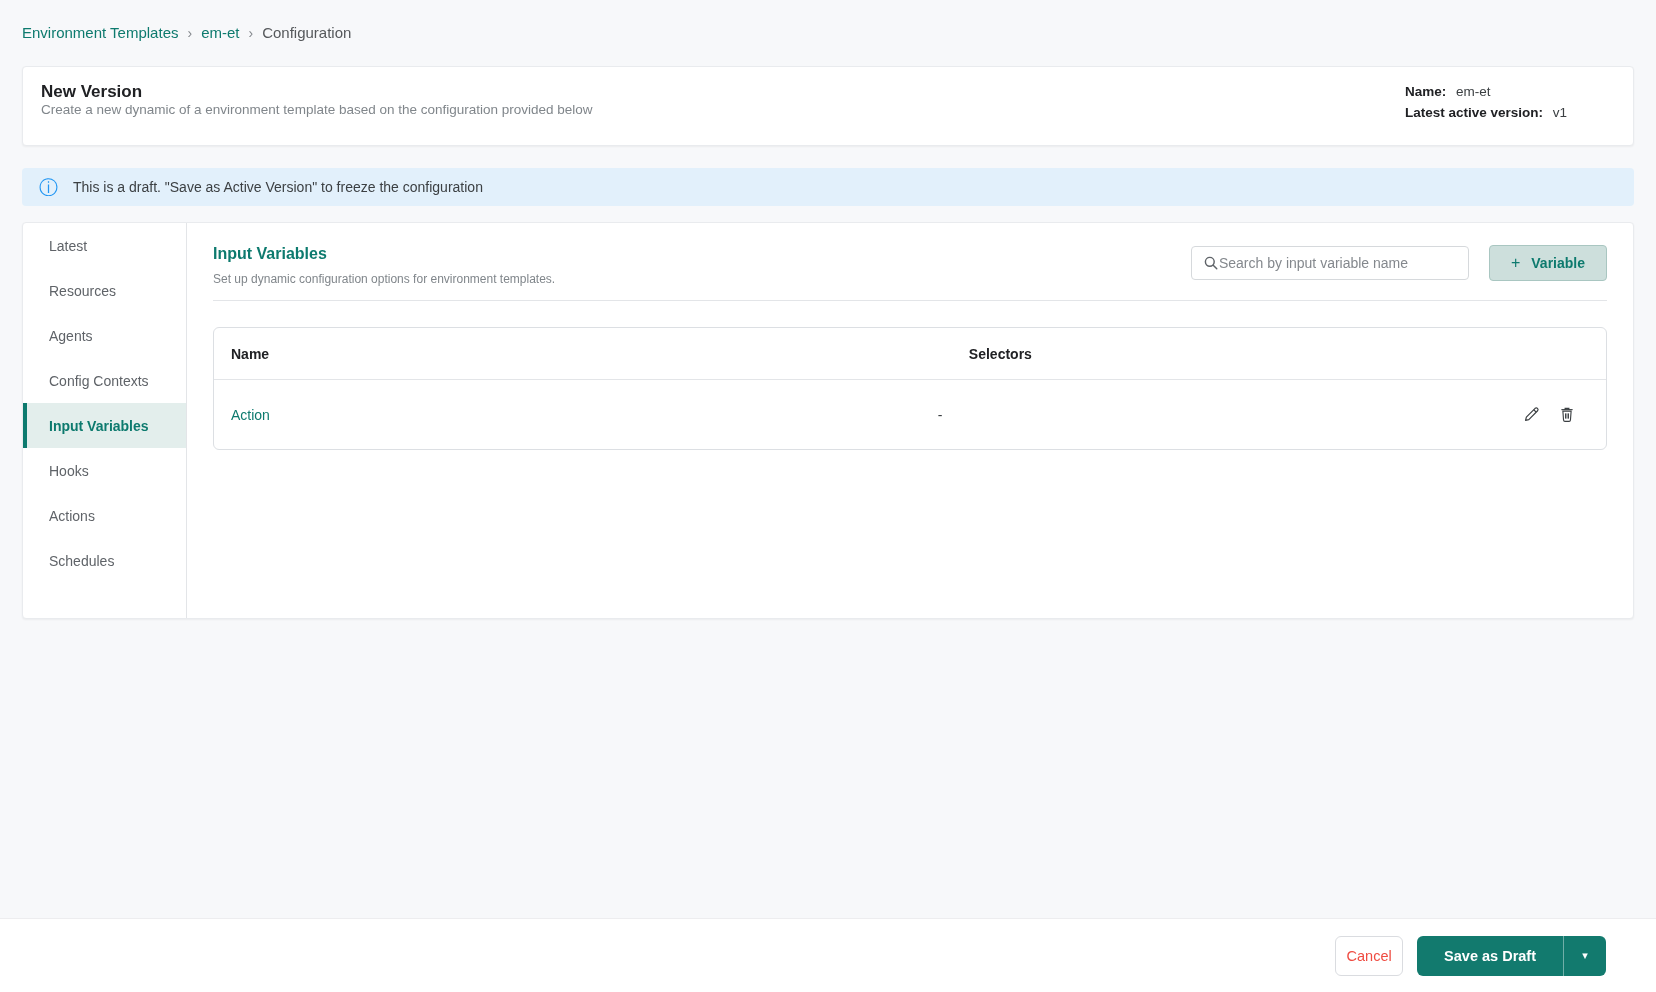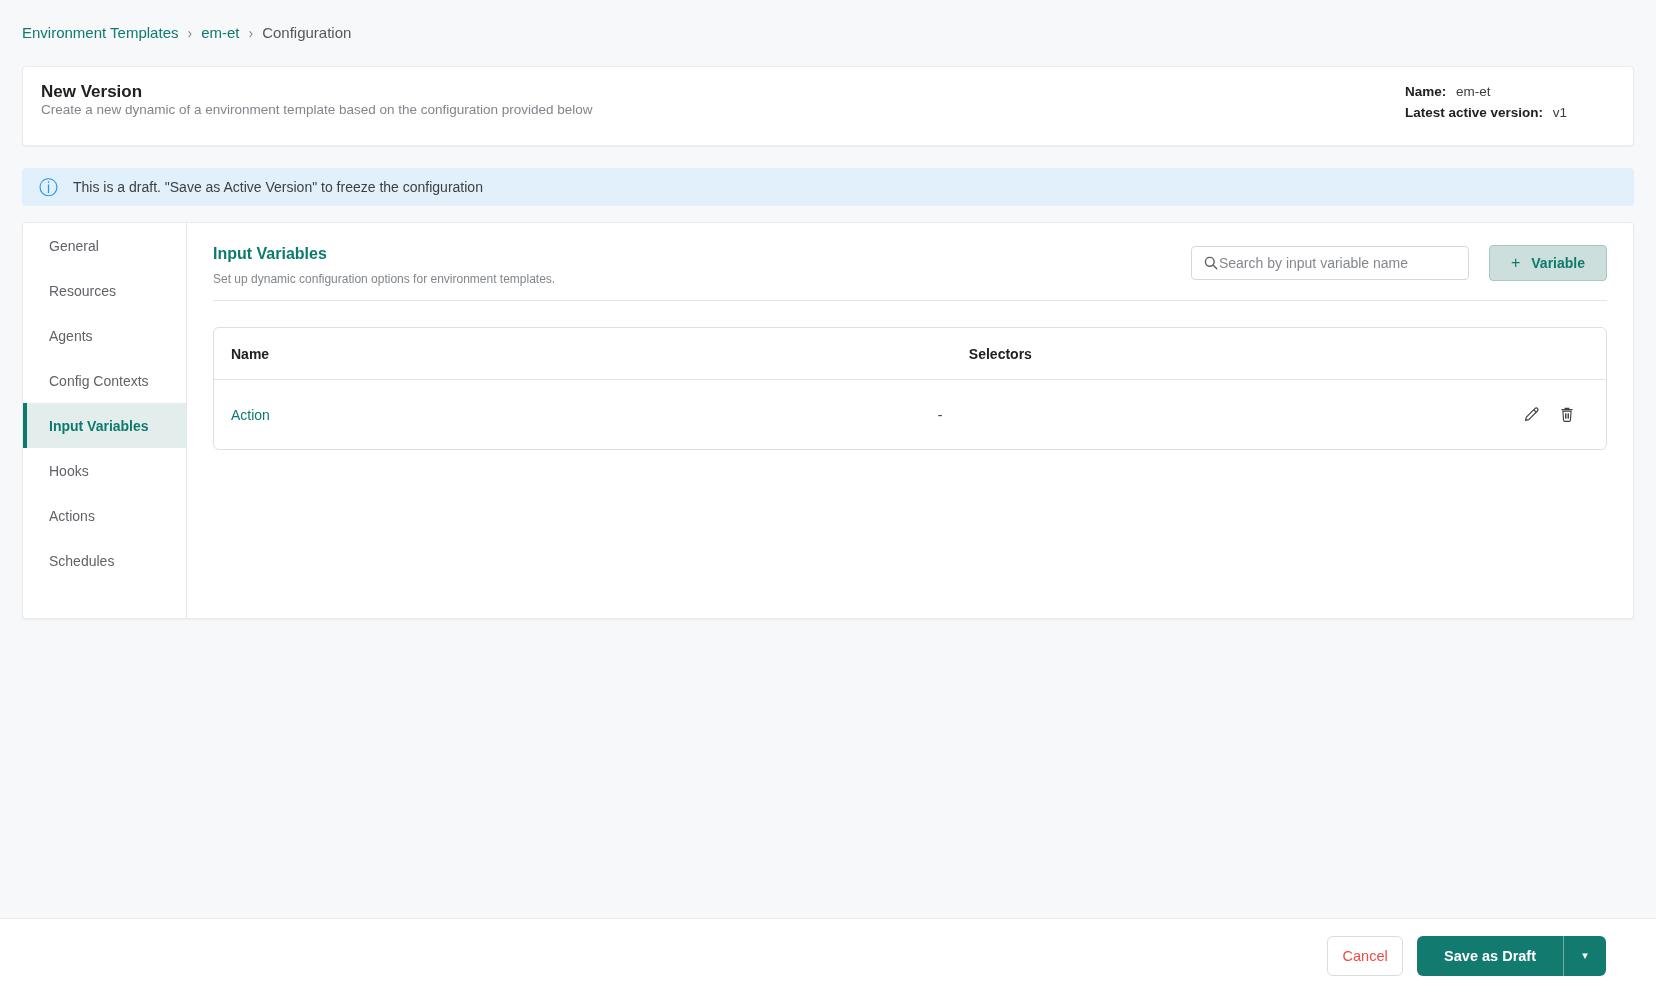--- a/index.html
+++ b/index.html
@@ -91,21 +91,21 @@
   .cell-actions { display: flex; align-items: center; gap: 17px; padding-right: 30px; }
   .icon-btn { background: none; border: none; cursor: pointer; padding: 0; line-height: 0; }
 
   
   .footer {
     position: absolute; left: 0; right: 0; bottom: 0; height: 74px; background: #fff;
     border-top: 1px solid #ededef;
     display: flex; align-items: center; justify-content: flex-end; gap: 14px; padding-right: 50px;
   }
   .cancel-btn {
-    width: 76px; height: 40px; background: #fff; border: 1px solid #dadce0; border-radius: 6px;
+    width: 68px; height: 40px; background: #fff; border: 1px solid #dadce0; border-radius: 6px;
     color: #ef4b41; font-size: 14.5px; font-family: inherit; cursor: pointer;
   }
   .save-group { display: flex; height: 40px; border-radius: 6px; overflow: hidden; background: #127a6e; }
   .save-main {
     border: none; background: transparent; color: #fff; font-weight: 700; font-size: 14.5px;
     padding: 0 27px; cursor: pointer; font-family: inherit;
   }
   .save-divider { width: 1px; background: rgba(255,255,255,.4); }
   .save-caret {
     border: none; background: transparent; color: #fff; width: 42px; cursor: pointer;
@@ -143,21 +143,21 @@
   </section>
 
   <section class="banner">
     <span class="info-icon">ⓘ</span>
     <span>This is a draft. "Save as Active Version" to freeze the configuration</span>
   </section>
 
   <section class="main-card">
 
     <div class="side-tabs">
-      <div class="item">General</div>
+      <div class="item">Latest</div>
       <div class="item">Resources</div>
       <div class="item">Agents</div>
       <div class="item">Config Contexts</div>
       <div class="item active">Input Variables</div>
       <div class="item">Hooks</div>
       <div class="item">Actions</div>
       <div class="item">Schedules</div>
     </div>
 
     <div class="content">

